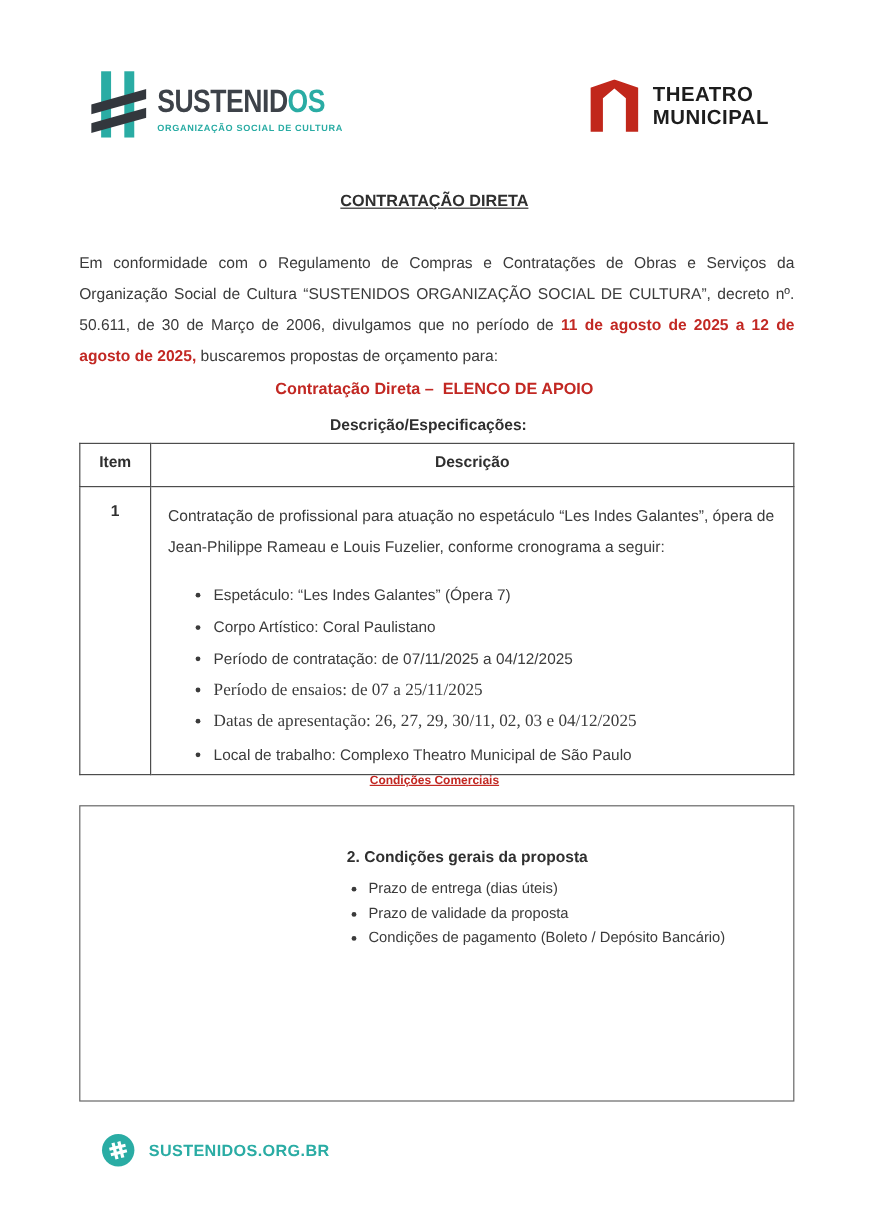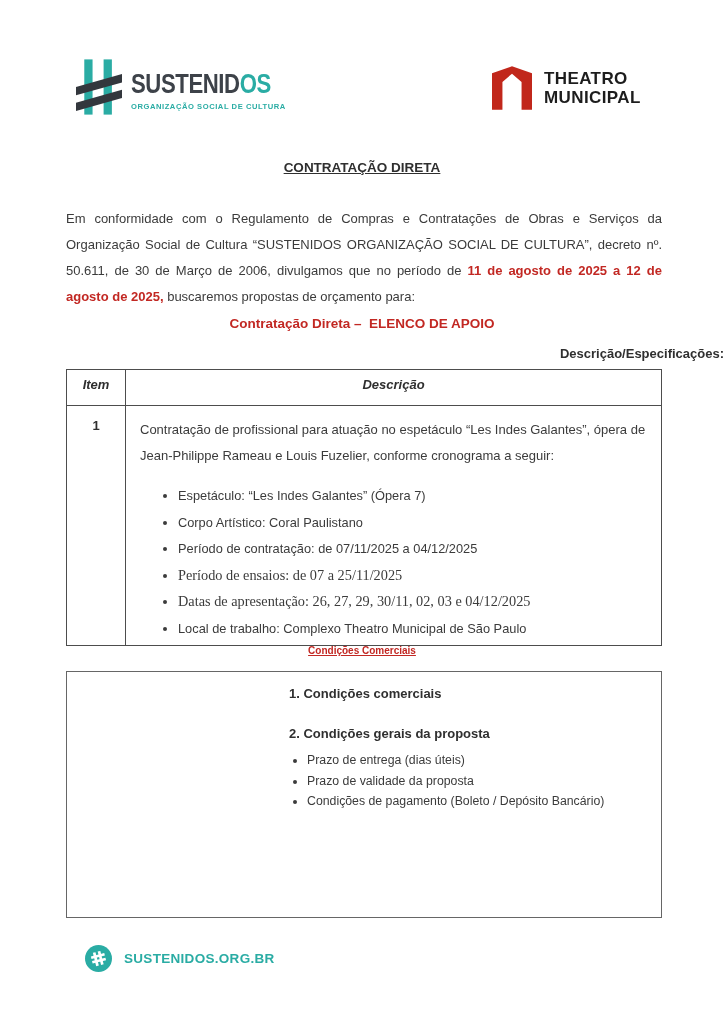--- a/index.html
+++ b/index.html
@@ -22,26 +22,26 @@
   .title-block{position:absolute;top:157px;left:0;right:0;text-align:center;
     font-size:13.5px;font-weight:bold;color:#2f2f2f;line-height:21px;}
   .title-block div{text-decoration:underline;}
   
   .intro{position:absolute;top:206px;left:66px;width:596px;font-size:13px;line-height:26px;
     text-align:justify;color:#3b3b3b;}
   .intro .hl{color:#c22823;font-weight:bold;}
   
   .red-heading{position:absolute;top:316px;left:0;right:0;text-align:center;
     font-size:13.5px;font-weight:bold;color:#c22823;}
-  .spec-label{position:absolute;top:346px;left:0;right:0;text-align:right;
+  .spec-label{position:absolute;top:346px;left:0;right:10px;text-align:center;
     font-size:13px;font-weight:bold;color:#2f2f2f;}
   
   .spec-table{position:absolute;top:369px;left:66px;width:596px;border-collapse:collapse;}
   .spec-table th,.spec-table td{border:1px solid #4d4d4d;vertical-align:top;}
-  .spec-table th{font-size:13px;font-weight:bold;text-align:center;padding:7px 0 0 0;height:36px;box-sizing:border-box;color:#2f2f2f;font-style:italic;}
+  .spec-table th{font-size:13px;font-weight:bold;text-align:center;padding:7px 0 0 0;height:36px;box-sizing:border-box;color:#2f2f2f;}
   .col-item{width:59px;}
   .cell-item{text-align:center;font-weight:bold;font-size:13px;padding-top:12px;color:#2f2f2f;}
   .cell-desc{height:221px;box-sizing:border-box;padding:11px 14px 0 14px;overflow:hidden;}
   .cell-desc p{margin:0;font-size:13px;line-height:26px;}
   .sched-list{margin:17px 0 0 0;padding-left:38px;}
   .sched-list li{font-size:12.8px;line-height:19px;margin-bottom:7.5px;}
   .sched-list li.serif{font-family:"Liberation Serif",serif;font-size:14.3px;}
   
   .cond-heading{position:absolute;top:645px;left:0;right:0;text-align:center;
     font-size:10px;font-weight:bold;color:#c22823;text-decoration:underline;}
@@ -114,21 +114,20 @@
           </ul>
       </td>
     </tr>
   </tbody>
 </table>
 
 <div class="cond-heading">Condições Comerciais</div>
 
 <div class="cond-box">
   <div class="cond-section">
-    <div class="cond-title">1. Condições comerciais</div>
   </div>
   <div class="cond-section">
     <div class="cond-title">2. Condições gerais da proposta</div>
     <ul class="cond-list">
 
     <li>Prazo de entrega (dias úteis)</li>
         <li>Prazo de validade da proposta</li>
         <li>Condições de pagamento (Boleto / Depósito Bancário)</li>
       </ul>
   </div>

